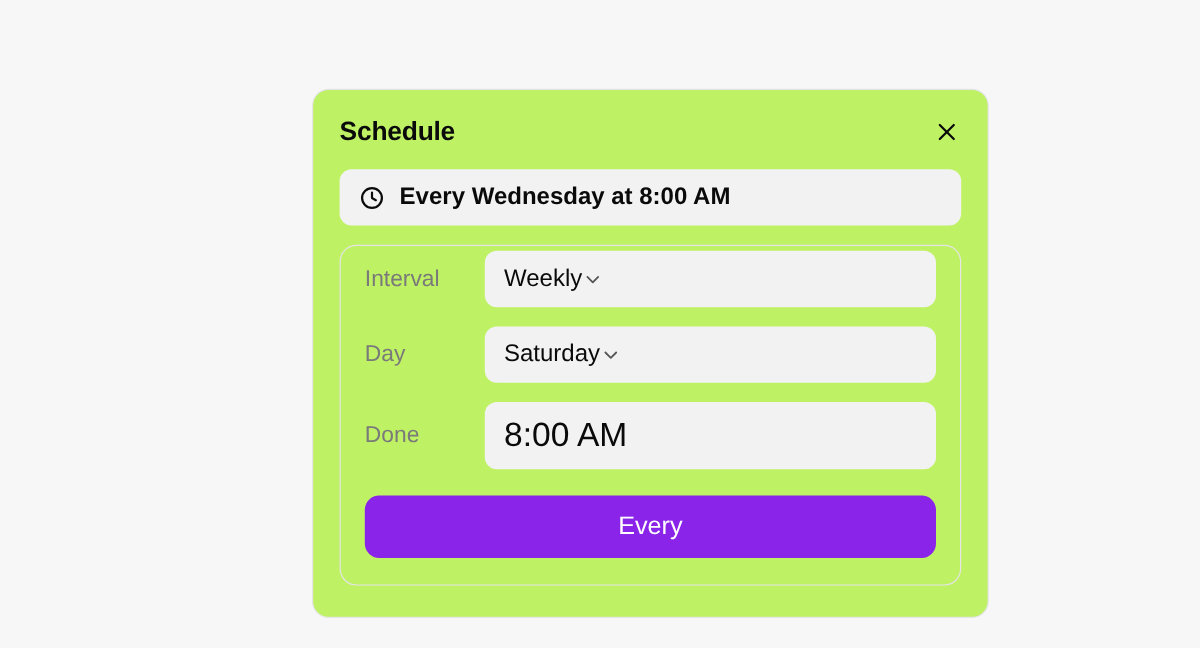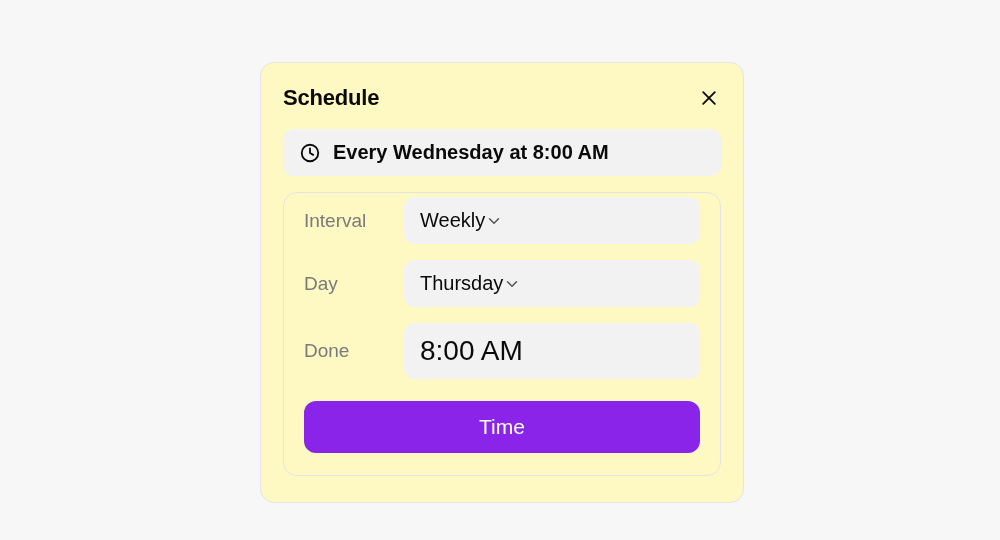--- a/index.html
+++ b/index.html
@@ -10,23 +10,23 @@
     body {
       font-family: -apple-system, BlinkMacSystemFont, 'Segoe UI', Helvetica, Arial, sans-serif;
       background: #f7f7f7;
       width: 1000px;
       height: 540px;
       position: relative;
     }
     .modal {
       position: absolute;
       left: 260px;
-      top: 62px;
-      width: 484px;
-      background: #fef9c3;
+      top: 74px;
+      width: 564px;
+      background: #bef264;
       border: 1px solid #e4e4e4;
       border-radius: 14px;
       padding: 22px 22px 26px 22px;
       box-shadow: 0 0 0 rgba(0,0,0,0);
     }
     .modal-header {
       display: flex;
       justify-content: space-between;
       align-items: center;
       margin-bottom: 18px;
@@ -160,29 +160,29 @@
         <span class="select-value">Weekly</span>
         <svg class="chevron" viewBox="0 0 24 24" fill="none" stroke="currentColor" stroke-width="2" stroke-linecap="round" stroke-linejoin="round">
           <polyline points="6 9 12 15 18 9"></polyline>
         </svg>
       </div>
     </div>
 
     <div class="form-row">
       <div class="form-label">Day</div>
       <div class="select-box">
-        <span class="select-value">Thursday</span>
+        <span class="select-value">Saturday</span>
         <svg class="chevron" viewBox="0 0 24 24" fill="none" stroke="currentColor" stroke-width="2" stroke-linecap="round" stroke-linejoin="round">
           <polyline points="6 9 12 15 18 9"></polyline>
         </svg>
       </div>
     </div>
 
     <div class="form-row">
       <div class="form-label">Done</div>
       <div class="input-box">
         <span class="input-value">8:00 AM</span>
       </div>
     </div>
 
-    <button class="done-btn">Time</button>
+    <button class="done-btn">Every</button>
   </div>
 </div>
 
 </body></html>

